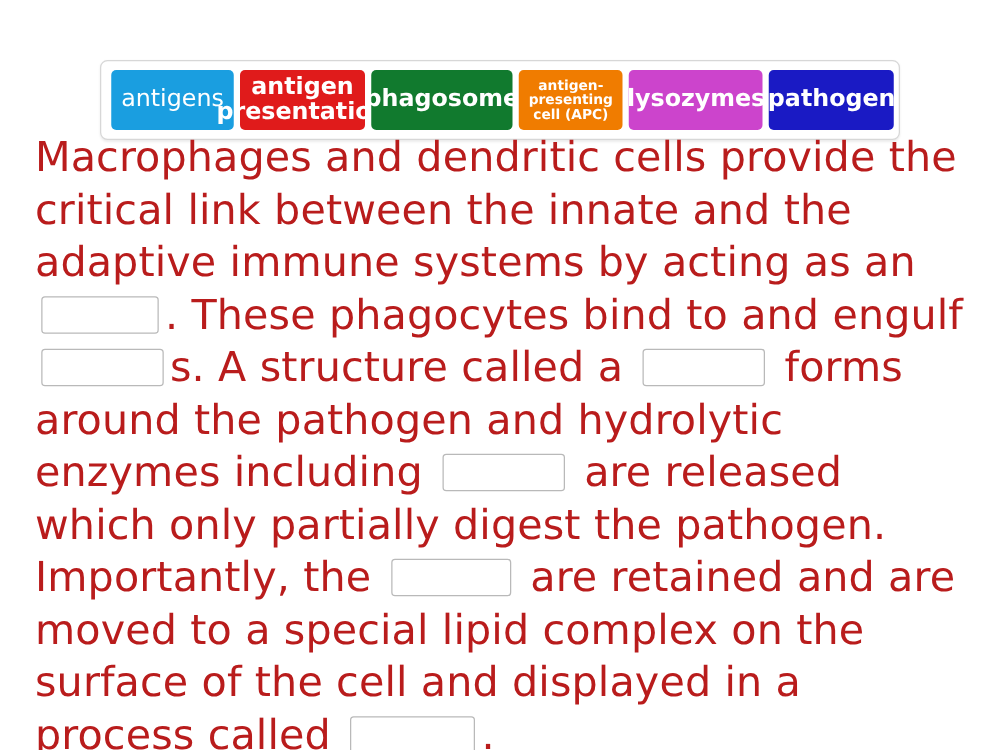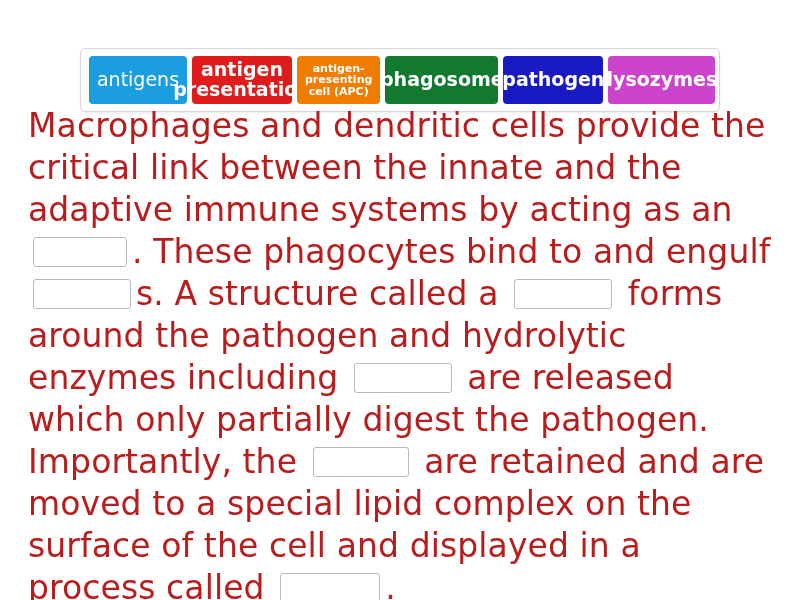--- a/index.html
+++ b/index.html
@@ -80,21 +80,21 @@
   }
 </style>
 </head>
 <body>
 
 <div id="page">
 
   <div class="wordbank" id="wordbank">
       <div class="chip size-lg" style="background: rgb(26, 158, 224); width: 98px;">antigens</div>
       <div class="chip size-md" style="background: rgb(224, 27, 27); width: 100px;">antigen<br>presentation</div>
+      <div class="chip size-md" style="background: rgb(17, 122, 46); width: 113px;">phagosome</div>
       <div class="chip size-sm" style="background: rgb(240, 124, 0); width: 106px;">antigen-presenting<br>cell (APC)</div>
-      <div class="chip size-md" style="background: rgb(17, 122, 46); width: 113px;">phagosome</div>
+      <div class="chip size-md" style="background: rgb(204, 68, 204); width: 107px;">lysozymes</div>
       <div class="chip size-md" style="background: rgb(26, 26, 196); width: 100px;">pathogen</div>
-      <div class="chip size-md" style="background: rgb(204, 68, 204); width: 107px;">lysozymes</div>
     </div>
 
   <div class="passage" id="passage"><span class="seg">Macrophages and dendritic cells provide the critical link between the innate and the adaptive immune systems by acting as an </span><span class="blank" style="width: 92px;"></span><span class="seg">. These phagocytes bind to and engulf </span><span class="blank" style="width: 96px;"></span><span class="seg">s. A structure called a </span><span class="blank" style="width: 96px;"></span><span class="seg"> forms around the pathogen and hydrolytic enzymes including </span><span class="blank" style="width: 96px;"></span><span class="seg"> are released which only partially digest the pathogen. Importantly, the </span><span class="blank" style="width: 94px;"></span><span class="seg"> are retained and are moved to a special lipid complex on the surface of the cell and displayed in a process called </span><span class="blank" style="width: 98px;"></span><span class="seg">.</span></div>
 
 </div>
 
 </body></html>

